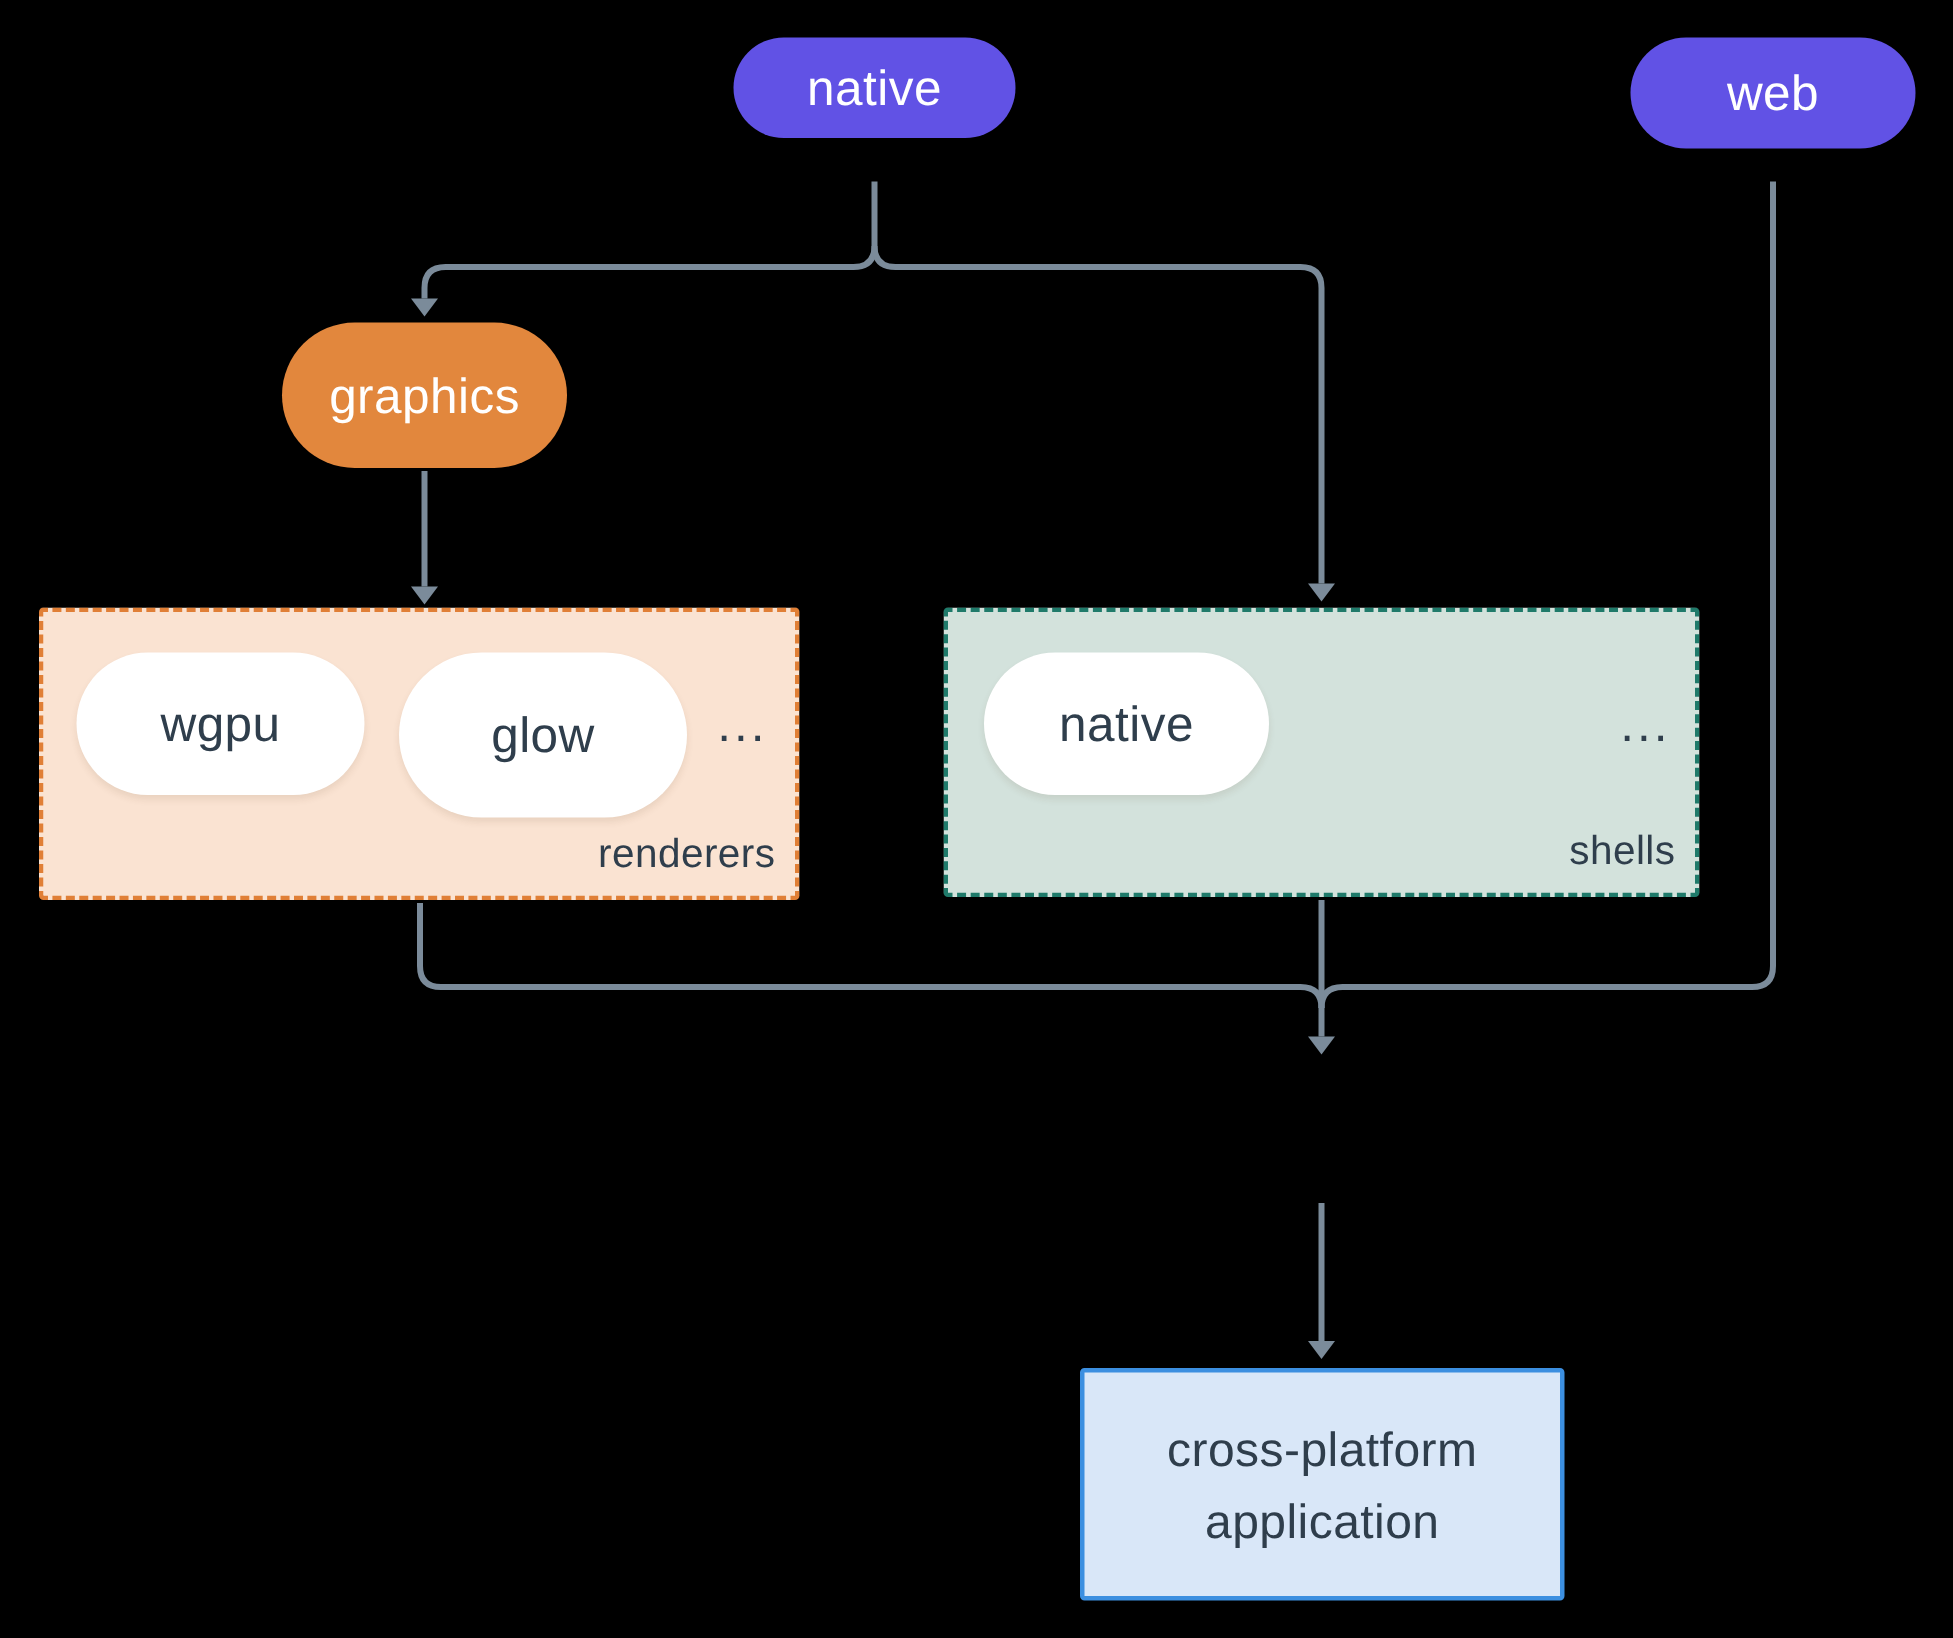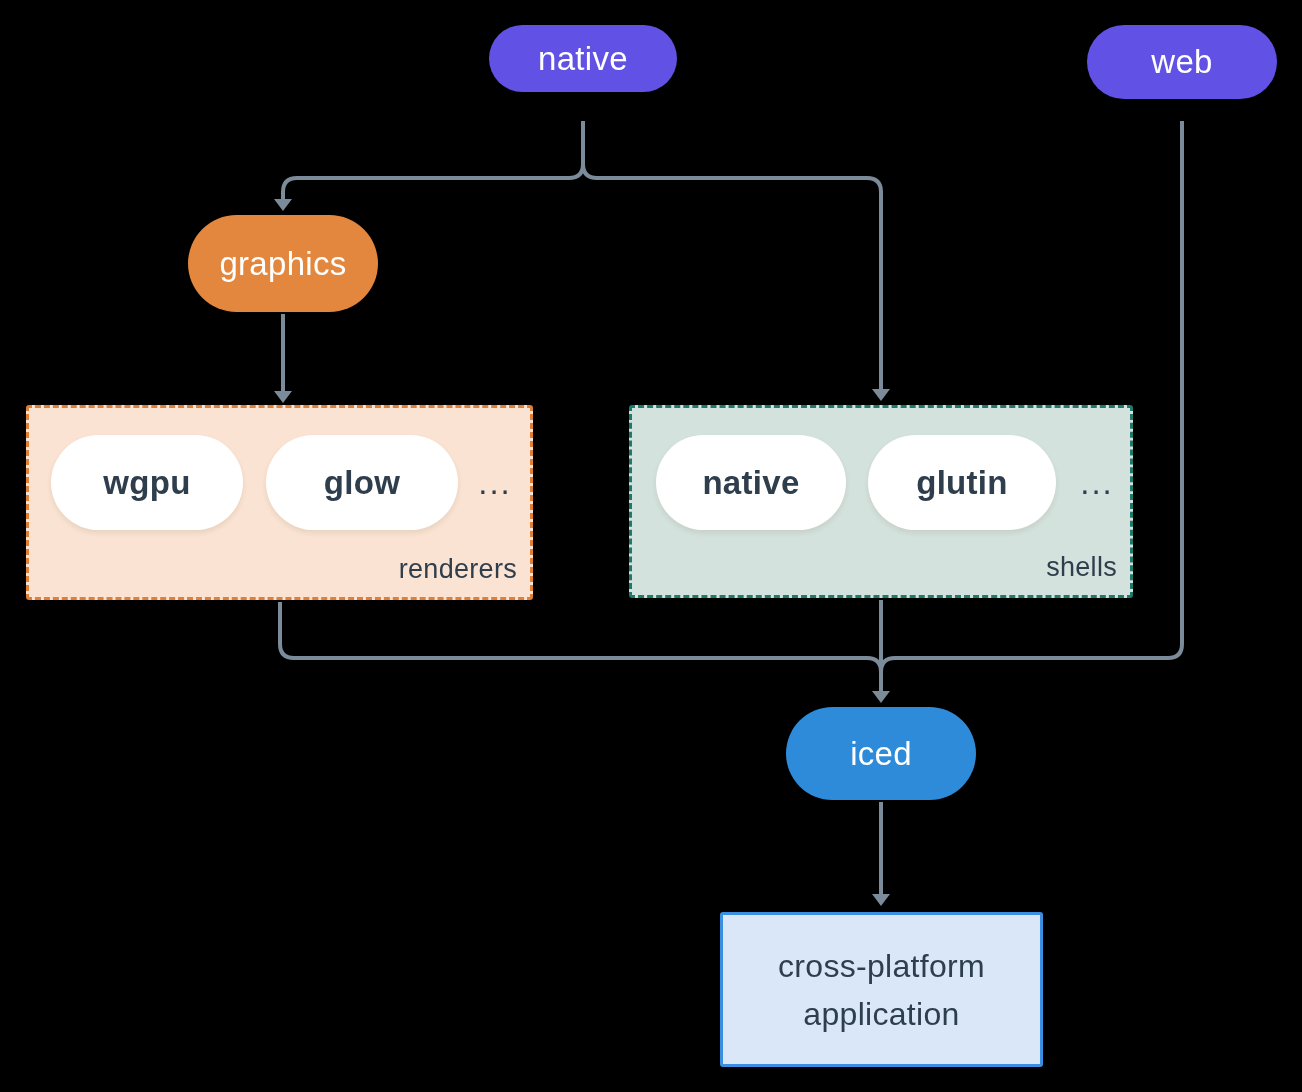--- a/index.html
+++ b/index.html
@@ -22,21 +22,20 @@
   .pill {
     position:absolute; display:flex; align-items:center; justify-content:center;
     border-radius:60px; font-size:33px; letter-spacing:0.3px;
   }
   .pill.purple { background:var(--node-purple); color:var(--light-text); }
   .pill.orange { background:var(--node-orange); color:var(--light-text); }
   .pill.blue   { background:var(--node-blue);   color:var(--light-text); }
   .pill.white  {
     background:#ffffff; color:var(--ink);
     box-shadow:0 3px 5px rgba(90,60,30,0.10);
-    font-weight:bold;
   }
 
   .group {
     position:absolute; border-radius:3px;
   }
   .group.renderers {
     left:26px; top:405px; width:507px; height:195px;
     background:var(--renderers-fill); border:3px dashed var(--renderers-border);
   }
   .group.shells {
@@ -52,21 +51,21 @@
     display:flex; align-items:center; justify-content:center;
     font-size:33px; color:var(--ink); letter-spacing:2px;
   }
 
   .node-native   { left:489px;  top:25px;  width:188px; height:67px; }
   .node-web      { left:1087px; top:25px;  width:190px; height:74px; }
   .node-graphics { left:188px;  top:215px; width:190px; height:97px;text-align:center; }
   .node-iced     { left:786px;  top:707px; width:190px; height:93px; }
 
   .pill-wgpu   { left:22px;  top:27px; width:192px; height:95px; }
-  .pill-glow   { left:237px; top:27px; width:192px; height:95px; }
+  .pill-glow   { left:237px; top:27px; width:192px; height:110px; }
   .more-renderers { left:442px; }
   .pill-winit  { left:24px;  top:27px; width:190px; height:95px; }
   .pill-glutin { left:236px; top:27px; width:188px; height:95px; }
   .more-shells { left:441px; }
 
   .app-box {
     position:absolute; left:720px; top:912px; width:323px; height:155px;
     background:var(--app-fill); border:3px solid var(--app-border); border-radius:3px;
     display:flex; flex-direction:column; align-items:center; justify-content:center;
     color:var(--ink); font-size:32px; line-height:48px; letter-spacing:0.3px;text-align:center;
@@ -119,29 +118,23 @@
       <span>glow</span>
     </div>
     <div class="ellipsis more-renderers">...</div>
     <div class="group-label">renderers</div>
   </div>
 
   <div class="group shells">
     <div class="pill white pill-winit">
       <span>native</span>
     </div>
-    <div class="pill white pill-glutin">
-      <span>glutin</span>
-    </div>
     <div class="ellipsis more-shells">...</div>
     <div class="group-label">shells</div>
   </div>
 
-  <div class="pill blue node-iced">
-    <span>iced</span>
-  </div>
 
   <div class="app-box">
     <span>cross-platform</span>
     <span>application</span>
   </div>
 
 </div>
 
 </body></html>

